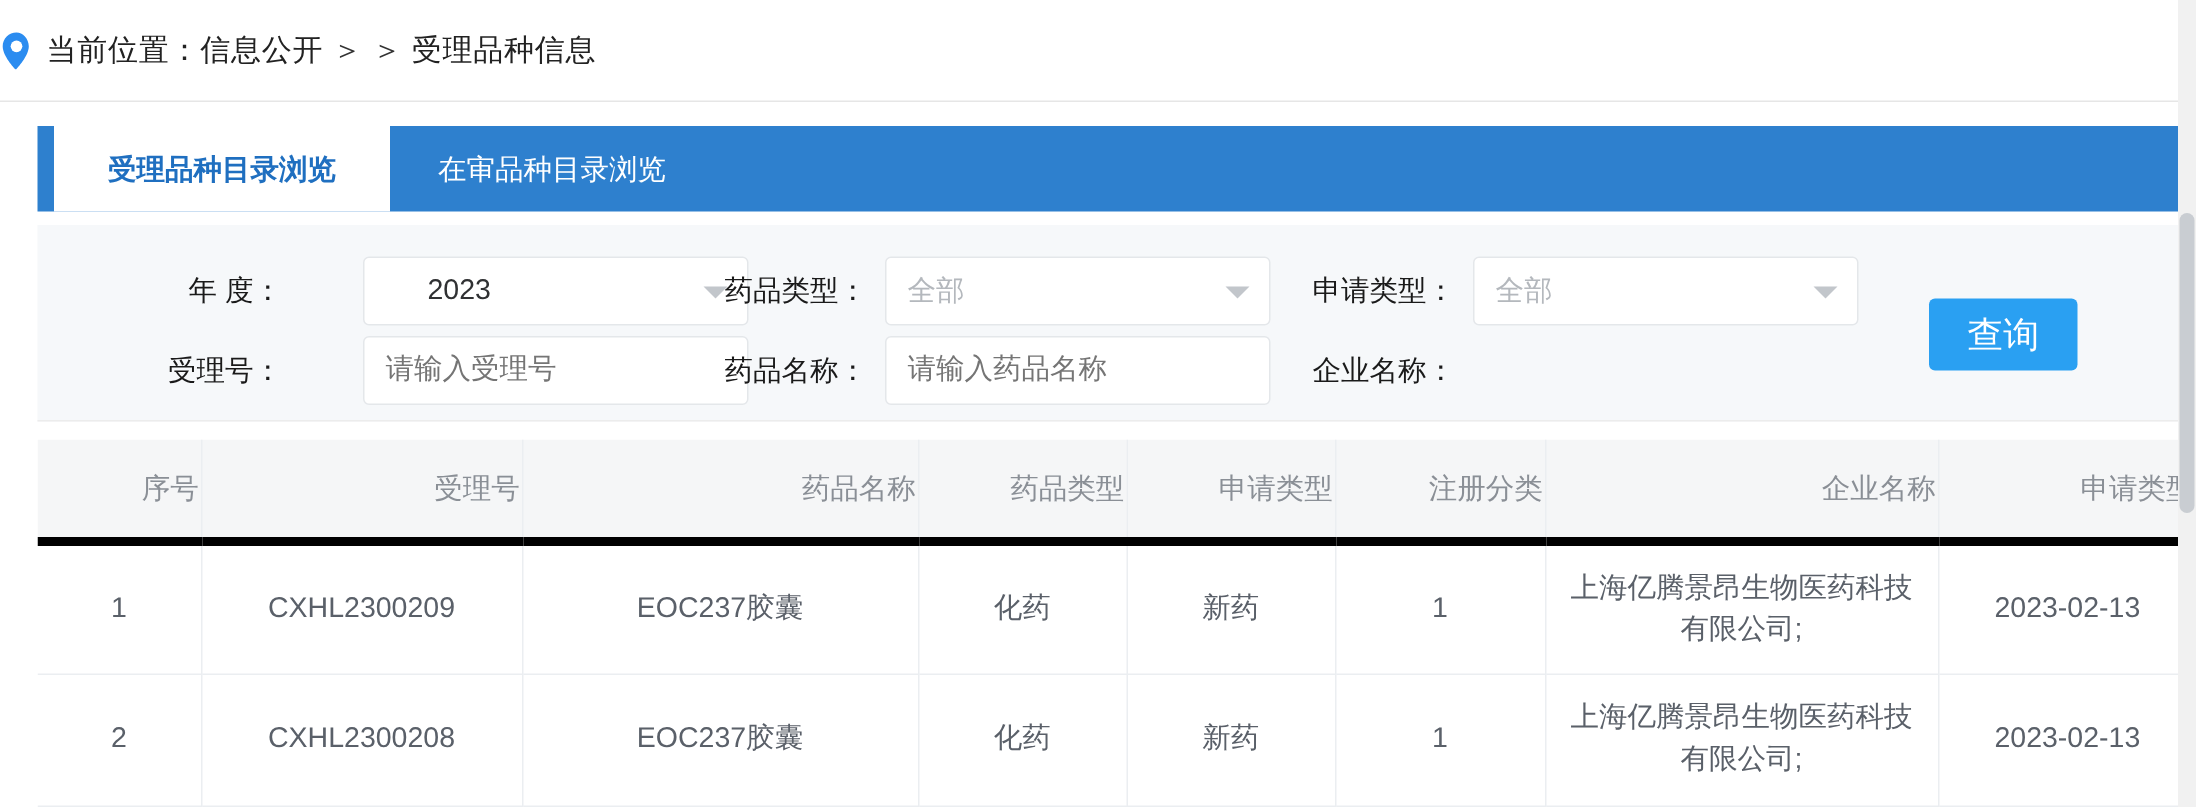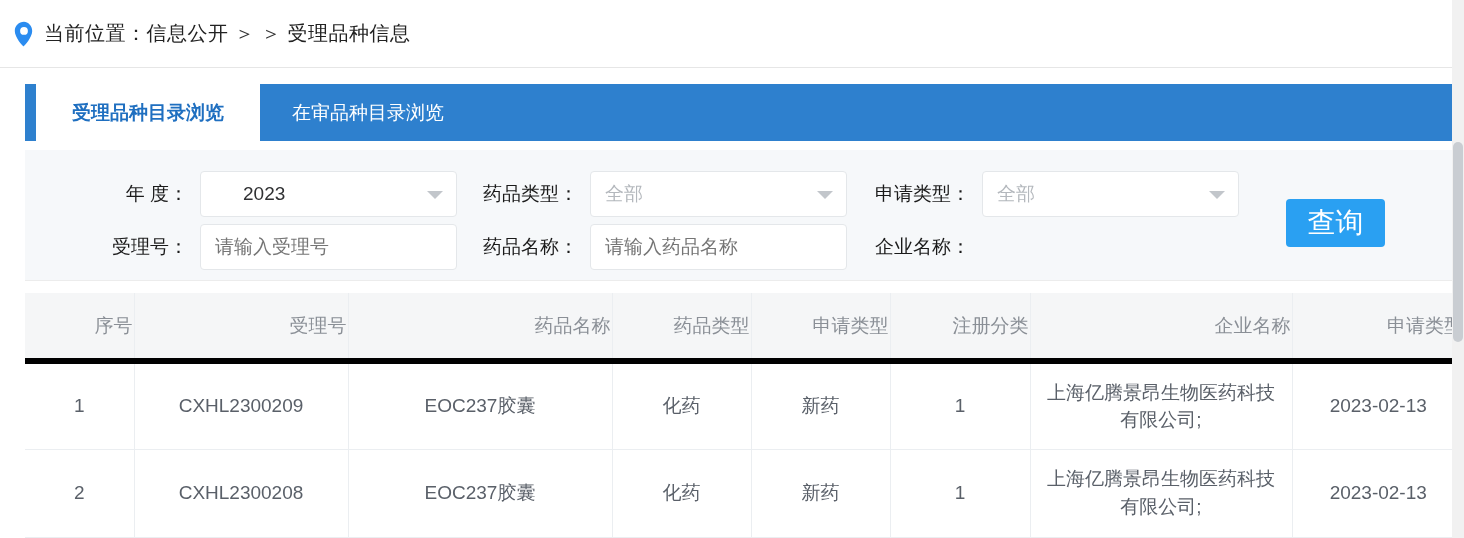--- a/index.html
+++ b/index.html
@@ -21,21 +21,21 @@
   
   .breadcrumb-bar {
     position: absolute;
     left: 0; top: 0;
     width: 1452px;
     height: 68px;
     background: #ffffff;
     border-bottom: 1px solid #e6e6e6;
     display: flex;
     align-items: center;
-    padding-left: 13px;
+    padding-left: 0;
   }
   .pin-icon {
     width: 22px; height: 26px;
     margin-right: 9px;
     flex: 0 0 auto;
     display: block;
   }
   .breadcrumb-text {
     font-size: 20px;
     color: #222222;
@@ -99,21 +99,21 @@
     align-items: center;
   }
   .filter-row.r1 { top: 18px; }
   .filter-row.r2 { top: 71px; }
 
   .fgroup {
     display: flex;
     align-items: center;
     position: absolute;
   }
-  .fgroup.g1 { left: 53px; }
+  .fgroup.g1 { left: 53px; gap: 42px; }
   .fgroup.g2 { left: 443px; }
   .fgroup.g3 { left: 835px; }
 
   .flabel {
     font-size: 19px;
     color: #1a1a1a;
     margin-right: 12px;
     white-space: nowrap;
     width: 110px;
     text-align: right;
@@ -145,21 +145,21 @@
   }
 
   .search-btn {
     position: absolute;
     left: 1261px; top: 49px;
     width: 99px; height: 48px;
     background: #2aa0f2;
     border: none;
     border-radius: 4px;
     color: #ffffff;
-    font-size: 28px;
+    font-size: 24px;
     font-family: inherit;
     cursor: pointer;
   }
 
   
   .table-wrap {
     position: absolute;
     left: 25px; top: 293px;
     width: 1439px;
     height: 245px;

